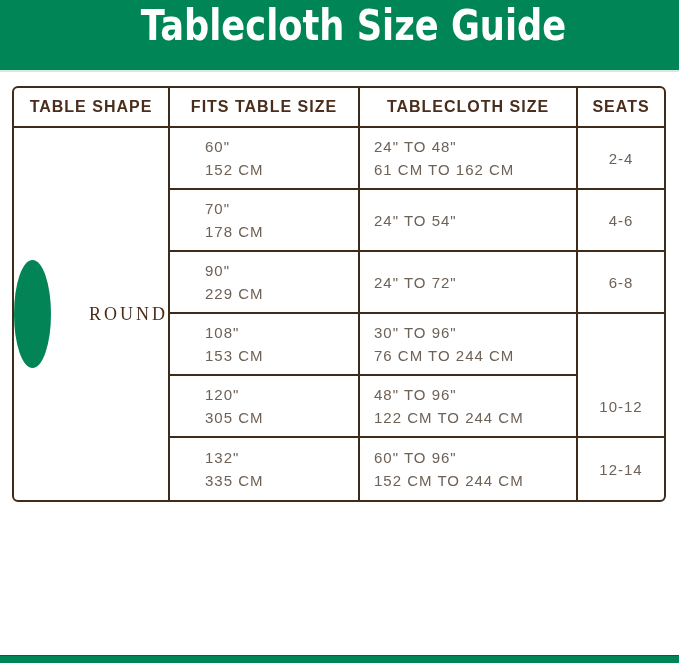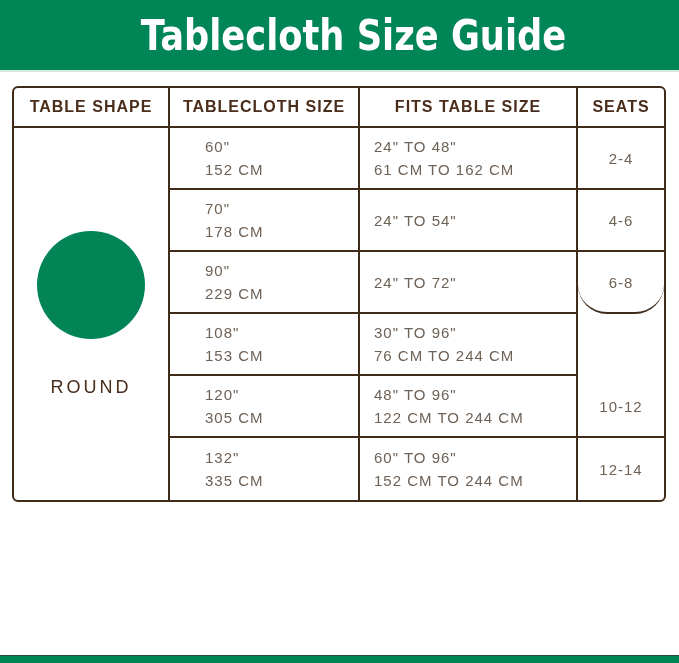--- a/index.html
+++ b/index.html
@@ -7,21 +7,21 @@
     position:relative;
     width:679px;height:663px;
     background:#ffffff;
     font-family:"Liberation Sans", sans-serif;
     overflow:hidden;
   }
   
   .banner{
     height:70px;
     background:#008556;
-    display:flex;align-items:center;justify-content:center;
+    display:flex;justify-content:center;
     border-bottom:2px solid #d6eae0;
     padding-left:28px;
   }
   .banner-title{
     color:#ffffff;
     font-family:"DejaVu Sans", sans-serif;
     font-weight:bold;
     font-size:43px;
     letter-spacing:0px;
     transform:scaleX(0.82);
@@ -65,24 +65,25 @@
     white-space:nowrap;
   }
   .col-size{padding-left:35px;}
   .col-fits{padding-left:14px;}
   .col-seats{align-items:center;}
   .col-seats .body-line{color:#6e6156;}
   
   .shape-cell{
     grid-column:1;
     grid-row:2 / span 6;
-    display:flex;flex-direction:column;
+    display:flex;flex-direction:row;
     align-items:center;justify-content:center;
     gap:38px;
     border-right:2px solid #3f2b19;
+    font-family:Liberation Serif, serif;
   }
   .round-circle{
     width:108px;height:108px;
     border-radius:50%;
     background:#038457;
   }
   .shape-label{
     font-size:18px;
     letter-spacing:3px;
     color:#4a2d1b;
@@ -103,22 +104,22 @@
 
 <div class="page">
 
   <div class="banner">
     <div class="banner-title">Tablecloth Size Guide</div>
   </div>
 
   <div class="size-table">
 
     <div class="cell hcell">TABLE SHAPE</div>
+    <div class="cell hcell">FITS TABLE SIZE</div>
     <div class="cell hcell">TABLECLOTH SIZE</div>
-    <div class="cell hcell">FITS TABLE SIZE</div>
     <div class="cell hcell last-col">SEATS</div>
 
     <div class="shape-cell last-row">
       <div class="round-circle"></div>
       <div class="shape-label">ROUND</div>
     </div>
 
     <div class="cell col-size" style="grid-column:2;grid-row:2;">
       <div class="body-line">60"</div>
       <div class="body-line">152 CM</div>
@@ -142,21 +143,21 @@
       <div class="body-line">4-6</div>
     </div>
 
     <div class="cell col-size" style="grid-column:2;grid-row:4;">
       <div class="body-line">90"</div>
       <div class="body-line">229 CM</div>
     </div>
     <div class="cell col-fits" style="grid-column:3;grid-row:4;">
       <div class="body-line">24" TO 72"</div>
     </div>
-    <div class="cell col-seats last-col" style="grid-column:4;grid-row:4;border-radius:29px;">
+    <div class="cell col-seats last-col" style="grid-column:4;grid-row:4;">
       <div class="body-line">6-8</div>
     </div>
 
     <div class="cell col-size" style="grid-column:2;grid-row:5;">
       <div class="body-line">108"</div>
       <div class="body-line">153 CM</div>
     </div>
     <div class="cell col-fits" style="grid-column:3;grid-row:5;">
       <div class="body-line">30" TO 96"</div>
       <div class="body-line">76 CM TO 244 CM</div>

